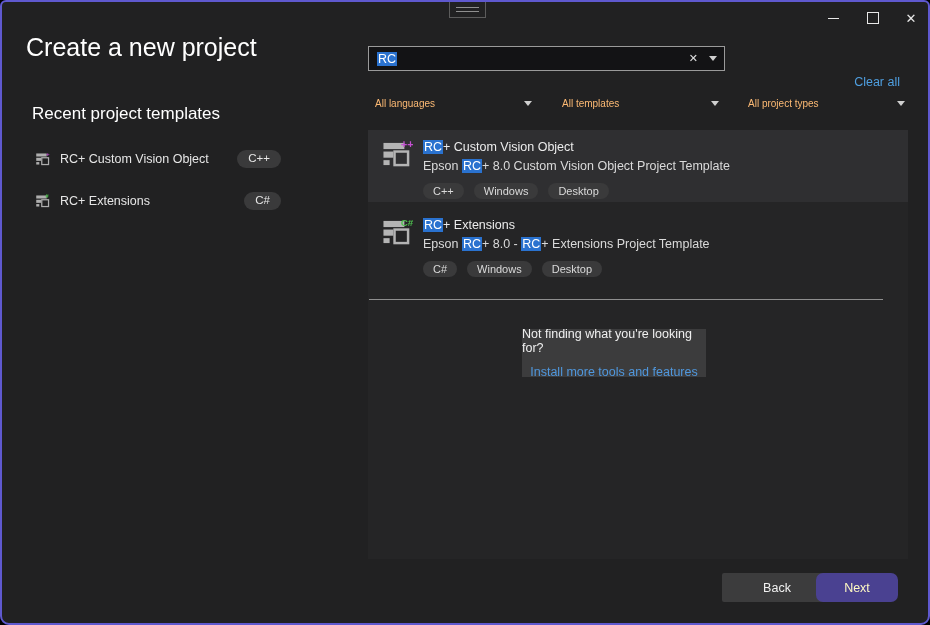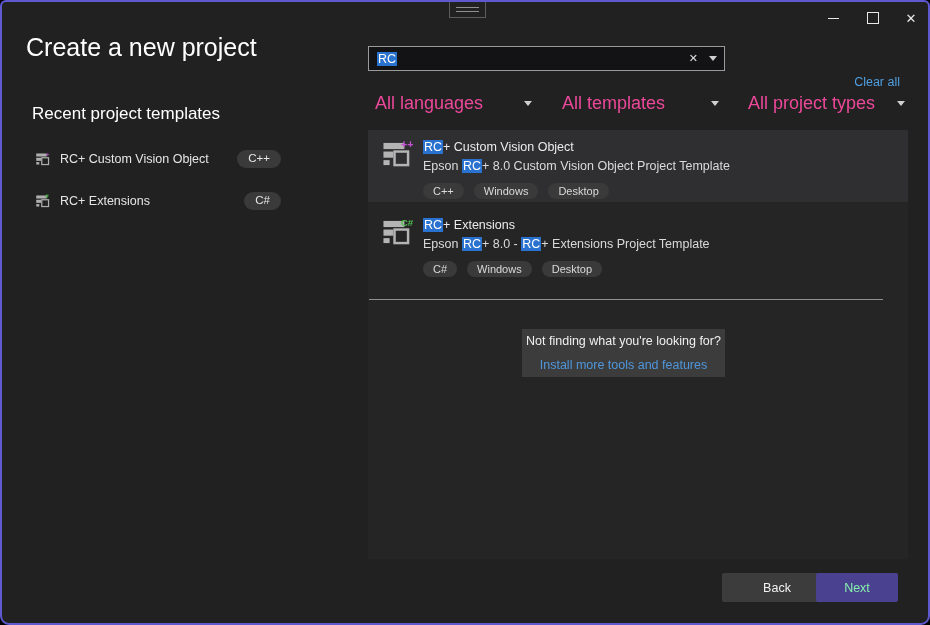--- a/index.html
+++ b/index.html
@@ -28,44 +28,44 @@
   .search-box{position:absolute;left:366px;top:44px;width:357px;height:25px;
               background:#131315;border:1px solid #9a9a9a;box-sizing:border-box;
               display:flex;align-items:center;}
   .search-text{margin-left:8px;font-size:12.5px;color:#fff;background:#2a72cf;padding:0 1px;}
   .search-clear{position:absolute;right:26px;color:#e0e0e0;font-size:11px;line-height:11px;}
   .search-drop{position:absolute;right:7px;width:0;height:0;border-left:4px solid transparent;
                border-right:4px solid transparent;border-top:5px solid #cfcfcf;}
   .clear-all{position:absolute;right:28px;top:54px;color:#4f9fe0;font-size:12.5px;margin-top:19px;}
   .combo{position:absolute;top:92px;height:18px;width:157px;display:flex;
          align-items:center;justify-content:space-between;}
-  .combo .lbl{font-size:18px;color:#ec4899;text-align:center;}
+  .combo .lbl{font-size:10px;color:#fdba74;text-align:center;}
   .combo .arrow{width:0;height:0;border-left:4px solid transparent;
                 border-right:4px solid transparent;border-top:5px solid #cfcfcf;}
   
   .results{position:absolute;left:366px;top:128px;width:540px;height:429px;background:#252526;}
   .tpl-item{position:absolute;left:0;width:100%;box-sizing:border-box;padding:8px 0 0 13px;}
   .tpl-item.selected{background:#2f2f31;}
   .tpl-icon{position:absolute;left:13px;top:8px;}
   .tpl-text{margin-left:42px;}
   .tpl-title{font-size:12.5px;color:#ececec;line-height:18px;}
   .tpl-desc{font-size:12.5px;color:#dadada;line-height:18px;margin-top:1px;}
   .hl{background:#2a72cf;color:#fff;padding:0 1px;}
   .tag-row{margin-left:42px;margin-top:8px;display:flex;gap:10px;}
   .tag{background:#3a3a3b;border-radius:9px;color:#dadada;font-size:11px;padding:2.5px 10px;line-height:1;}
   .separator{position:absolute;left:1px;top:169px;width:514px;height:1px;background:#8f8f8f;}
-  .not-finding{position:absolute;left:154px;top:199px;width:203px;height:48px;background:#3c3c3d;
+  .not-finding{position:absolute;left:154px;top:199px;width:184px;height:48px;background:#3c3c3d;
                display:flex;flex-direction:column;align-items:center;justify-content:center;gap:2px;}
   .nf-line{font-size:12.5px;color:#f0f0f0;}
   .nf-link{font-size:12.5px;color:#4f97dd;margin-top:8px;}
   
   .footer-btn{position:absolute;top:571px;height:29px;border:none;font-size:12.5px;
               font-family:"Liberation Sans",sans-serif;border-radius:2px;cursor:default;}
   .btn-back{left:720px;width:110px;background:#3c3c3d;color:#f2f2f2;}
-  .btn-next{left:814px;width:82px;background:#4a4191;color:#86efac;}
+  .btn-next{left:814px;width:82px;background:#4a4191;color:#fef9c3;border-radius:7px;}
 </style>
 </head>
 <body>
 
 <div class="window">
 
   <div class="drag-handle">
     <span class="bar" style="top:5px"></span>
     <span class="bar" style="top:9px"></span>
   </div>

